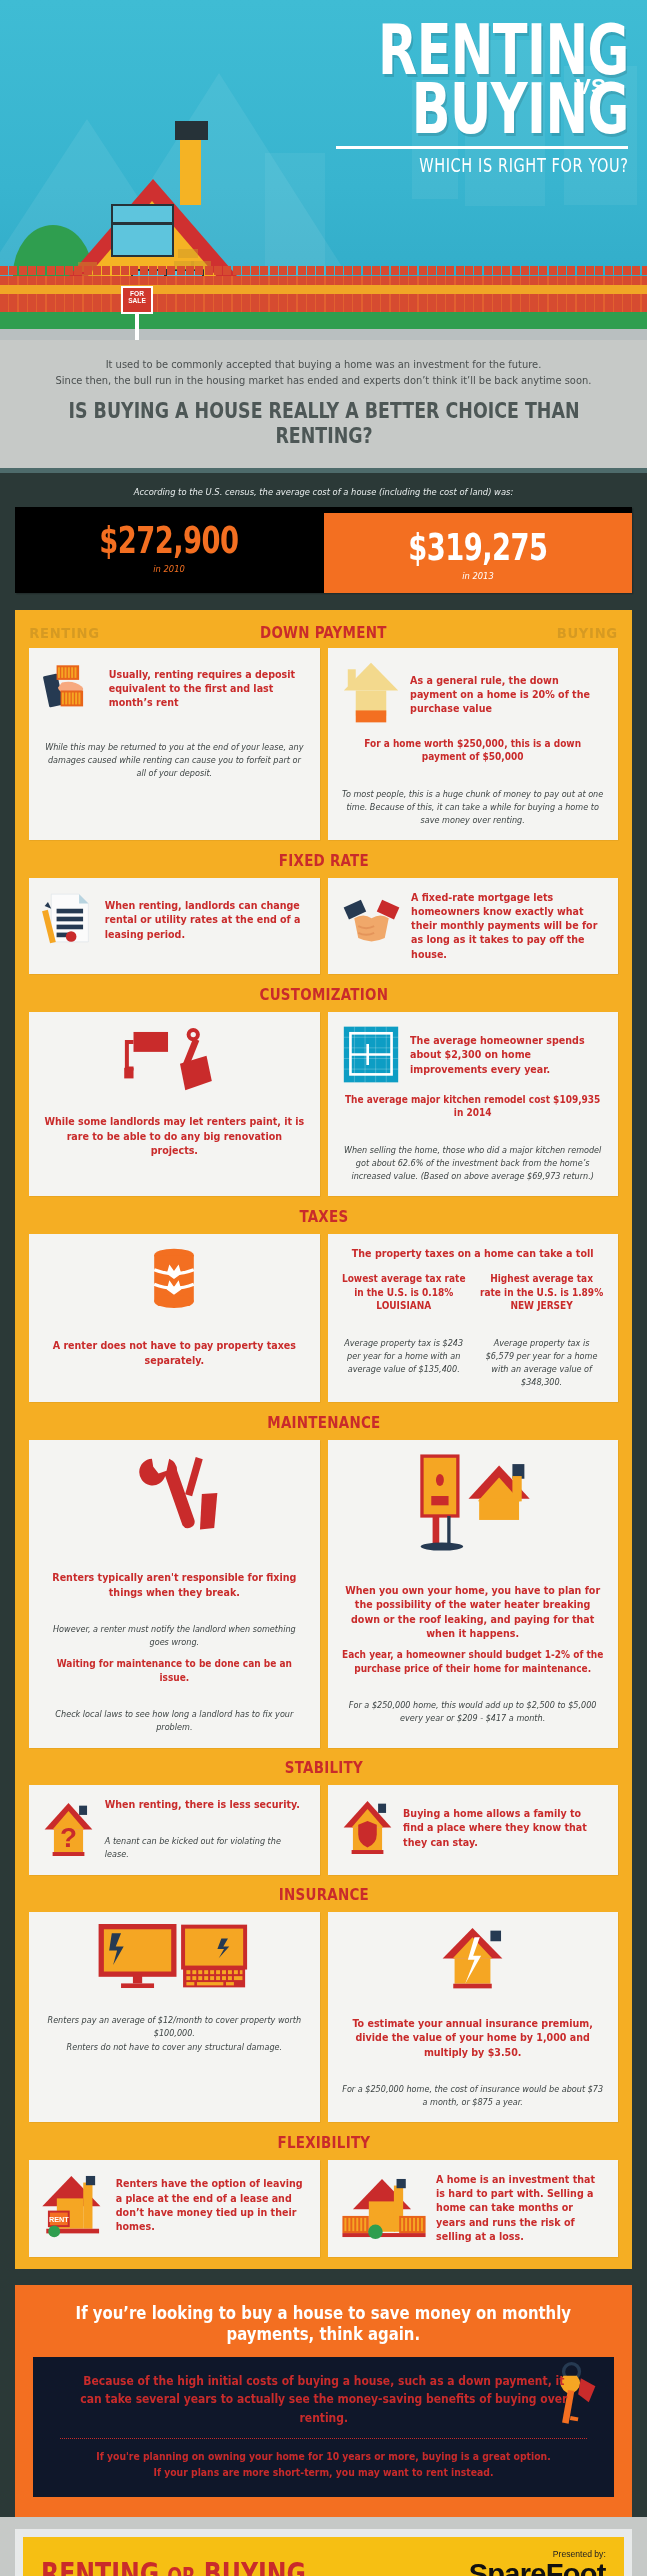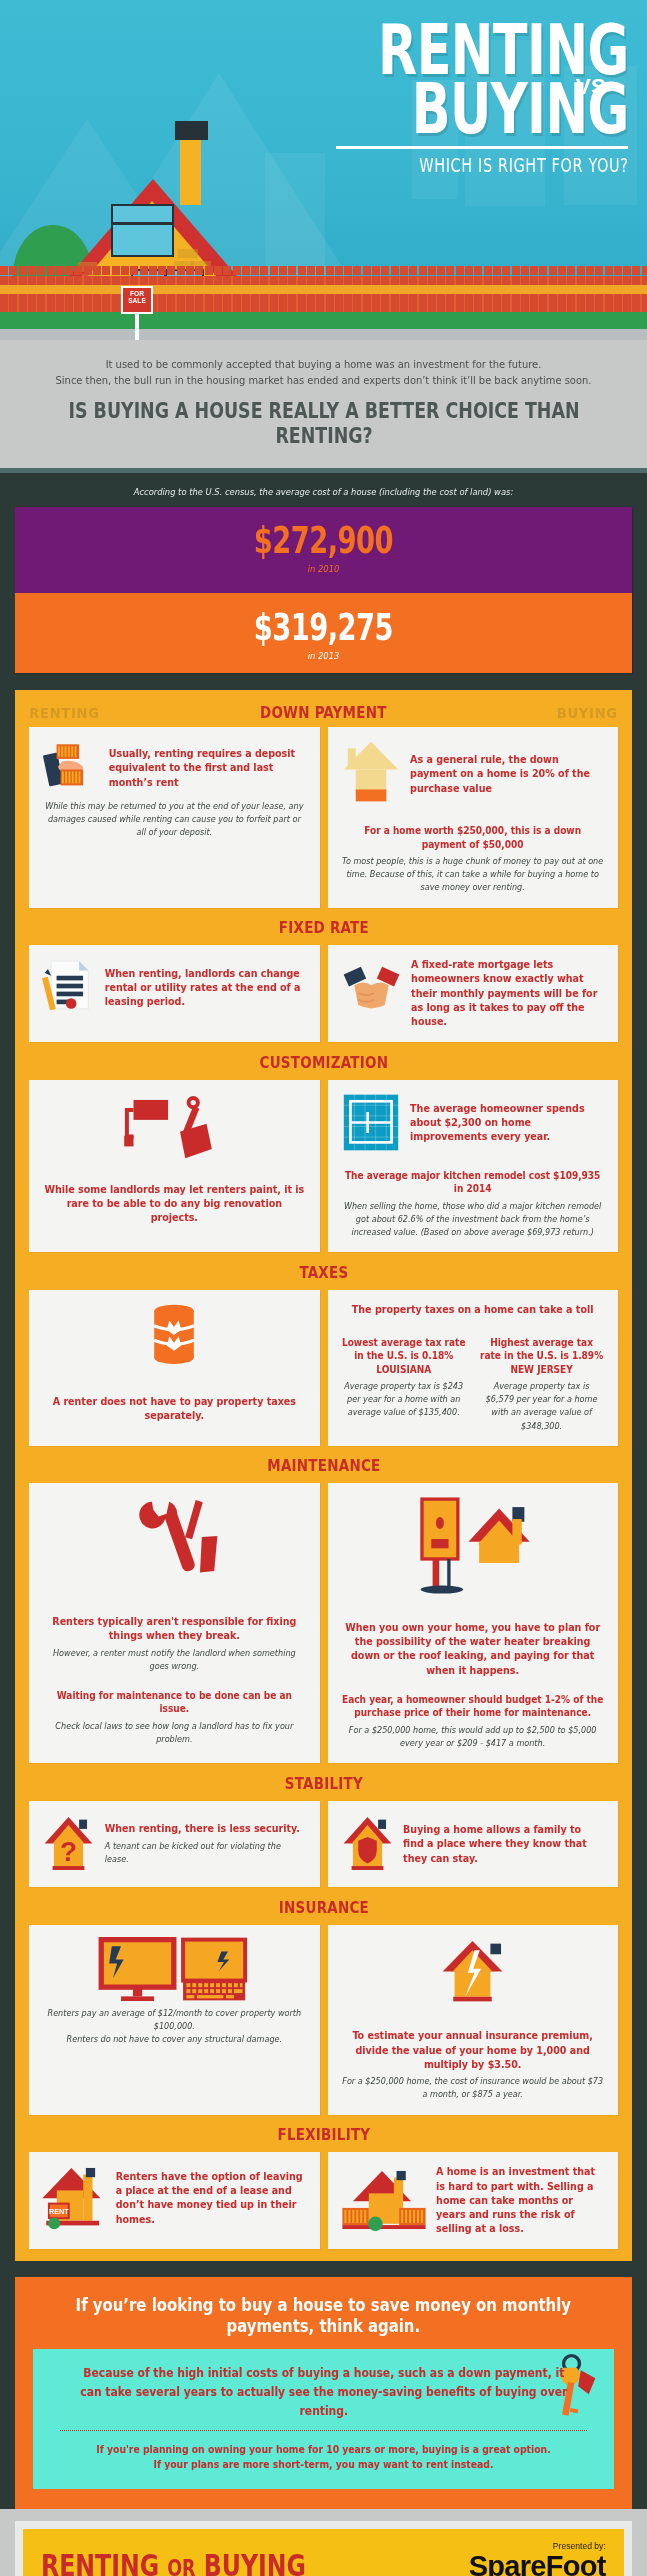--- a/index.html
+++ b/index.html
@@ -110,21 +110,21 @@
   }
 
   
   .census { background:#2b3937; padding: 13.3px 14.6px 17px; }
   .census-note {
     text-align:center; color:#e9eeee; font-style:italic; font-size:9.3px;
     font-family:"Liberation Sans Narrow","DejaVu Sans Condensed","Liberation Sans",sans-serif;
     margin-bottom:9.3px;
   }
   .census-card {
-    background:#701a75; display:flex; position:relative; box-shadow: 1.3px 1.3px 0 rgba(0,0,0,.2); flex-direction: column;
+    background:#000000; display:flex; position:relative; box-shadow: 1.3px 1.3px 0 rgba(0,0,0,.2);
   }
   .census-col { flex:1; text-align:center; padding: 14.6px 6.6px 12px; }
   .census-col.orange { background:#f36f21; color:#fff; margin:6.6px 0 0 0; }
   .census-num {
     font-family:"Liberation Sans Narrow","DejaVu Sans Condensed","Liberation Sans",sans-serif;
     font-weight:bold; font-size:38px; line-height:1; color:#f36f21;
     transform: scaleX(.8); letter-spacing:-0.7px;
   }
   .census-col.orange .census-num { color:#fff; }
   .census-year { font-style:italic; font-size:9.3px; margin-top:4px; color:#f36f21;
@@ -154,43 +154,43 @@
   }
   .card .top { display:flex; align-items:center; gap:9.3px; }
   .card .top.stack { flex-direction:column; }
   .headline {
     color:#c92b2b; font-weight:bold; font-size:10.6px; line-height:1.35;
     font-family:"Liberation Sans Narrow","DejaVu Sans Condensed","Liberation Sans",sans-serif;
   }
   .headline.center { text-align:center; }
   .sub-note {
     color:#3d4444; font-style:italic; font-size:9px; line-height:1.45;
-    text-align:center; margin-top:4px;
+    text-align:center; margin-top:24px;
     font-family:"Liberation Sans Narrow","DejaVu Sans Condensed","Liberation Sans",sans-serif;
   }
   .subhead {
-    color:#c92b2b; font-weight:bold; font-size:10px; text-align:center; margin-top:16px;
+    color:#c92b2b; font-weight:bold; font-size:10px; text-align:center; margin-top:8px;
     font-family:"Liberation Sans Narrow","DejaVu Sans Condensed","Liberation Sans",sans-serif;
     line-height:1.35;
   }
   .twocol { display:flex; gap:12px; margin-top:4px; }
   .twocol > div { flex:1; }
 
   
   .ic { flex:0 0 auto; }
   .ic svg { display:block; }
 
   
   .conclusion { background:#f36f21; margin: 16px 14.6px 0; padding: 17px 18.6px 20px; }
   .conc-title {
     color:#fff; text-align:center; font-weight:bold; font-size:18px;
     font-family:"Liberation Sans Narrow","DejaVu Sans Condensed","Liberation Sans",sans-serif;
     transform: scaleX(.92); margin-bottom: 13.3px;
   }
-  .conc-box { background:#5eead4; padding: 14.6px 26.5px 17px; position:relative; }
+  .conc-box { background:#0f172a; padding: 14.6px 26.5px 17px; position:relative; }
   .conc-main {
     color:#c92b2b; font-weight:bold; font-size:12.6px; text-align:center; line-height:1.5;
     font-family:"Liberation Sans Narrow","DejaVu Sans Condensed","Liberation Sans",sans-serif;
     transform: scaleX(.95);
   }
   .dots { border-top: 1.3px dotted #c92b2b; margin: 9.3px 0 10.6px; }
   .conc-foot {
     color:#c92b2b; font-weight:bold; font-size:10.3px; text-align:center; line-height:1.5;
     font-family:"Liberation Sans Narrow","DejaVu Sans Condensed","Liberation Sans",sans-serif;
   }
@@ -490,21 +490,21 @@
               <rect x="40" y="96" width="10" height="44" fill="#c92b2b"></rect>
               <rect x="62" y="96" width="5" height="44" fill="#263a52"></rect>
               <ellipse cx="54" cy="142" rx="32" ry="6" fill="#263a52"></ellipse>
               <polygon points="140,20 186,70 94,70" fill="#c92b2b"></polygon>
               <polygon points="140,38 172,74 108,74" fill="#f5a623"></polygon>
               <rect x="110" y="70" width="60" height="32" fill="#f5a623"></rect>
               <rect x="160" y="18" width="18" height="22" fill="#263a52"></rect>
               <rect x="160" y="36" width="14" height="38" fill="#f5a623"></rect>
             </svg>
           </span>
-          <div class="headline center" style="margin-top:15px">When you own your home, you have to plan for the possibility of the water heater breaking down or the roof leaking, and paying for that when it happens.</div>
+          <div class="headline center" style="margin-top:22px">When you own your home, you have to plan for the possibility of the water heater breaking down or the roof leaking, and paying for that when it happens.</div>
         </div>
         <div class="subhead">Each year, a homeowner should budget 1-2% of the purchase price of their home for maintenance.</div>
         <div class="sub-note">For a $250,000 home, this would add up to $2,500 to $5,000 every year or $209 - $417 a month.</div>
       </div>
     </div>
 
     <div class="sec-title">STABILITY</div>
     <div class="row">
       <div class="card">
         <div class="top">

